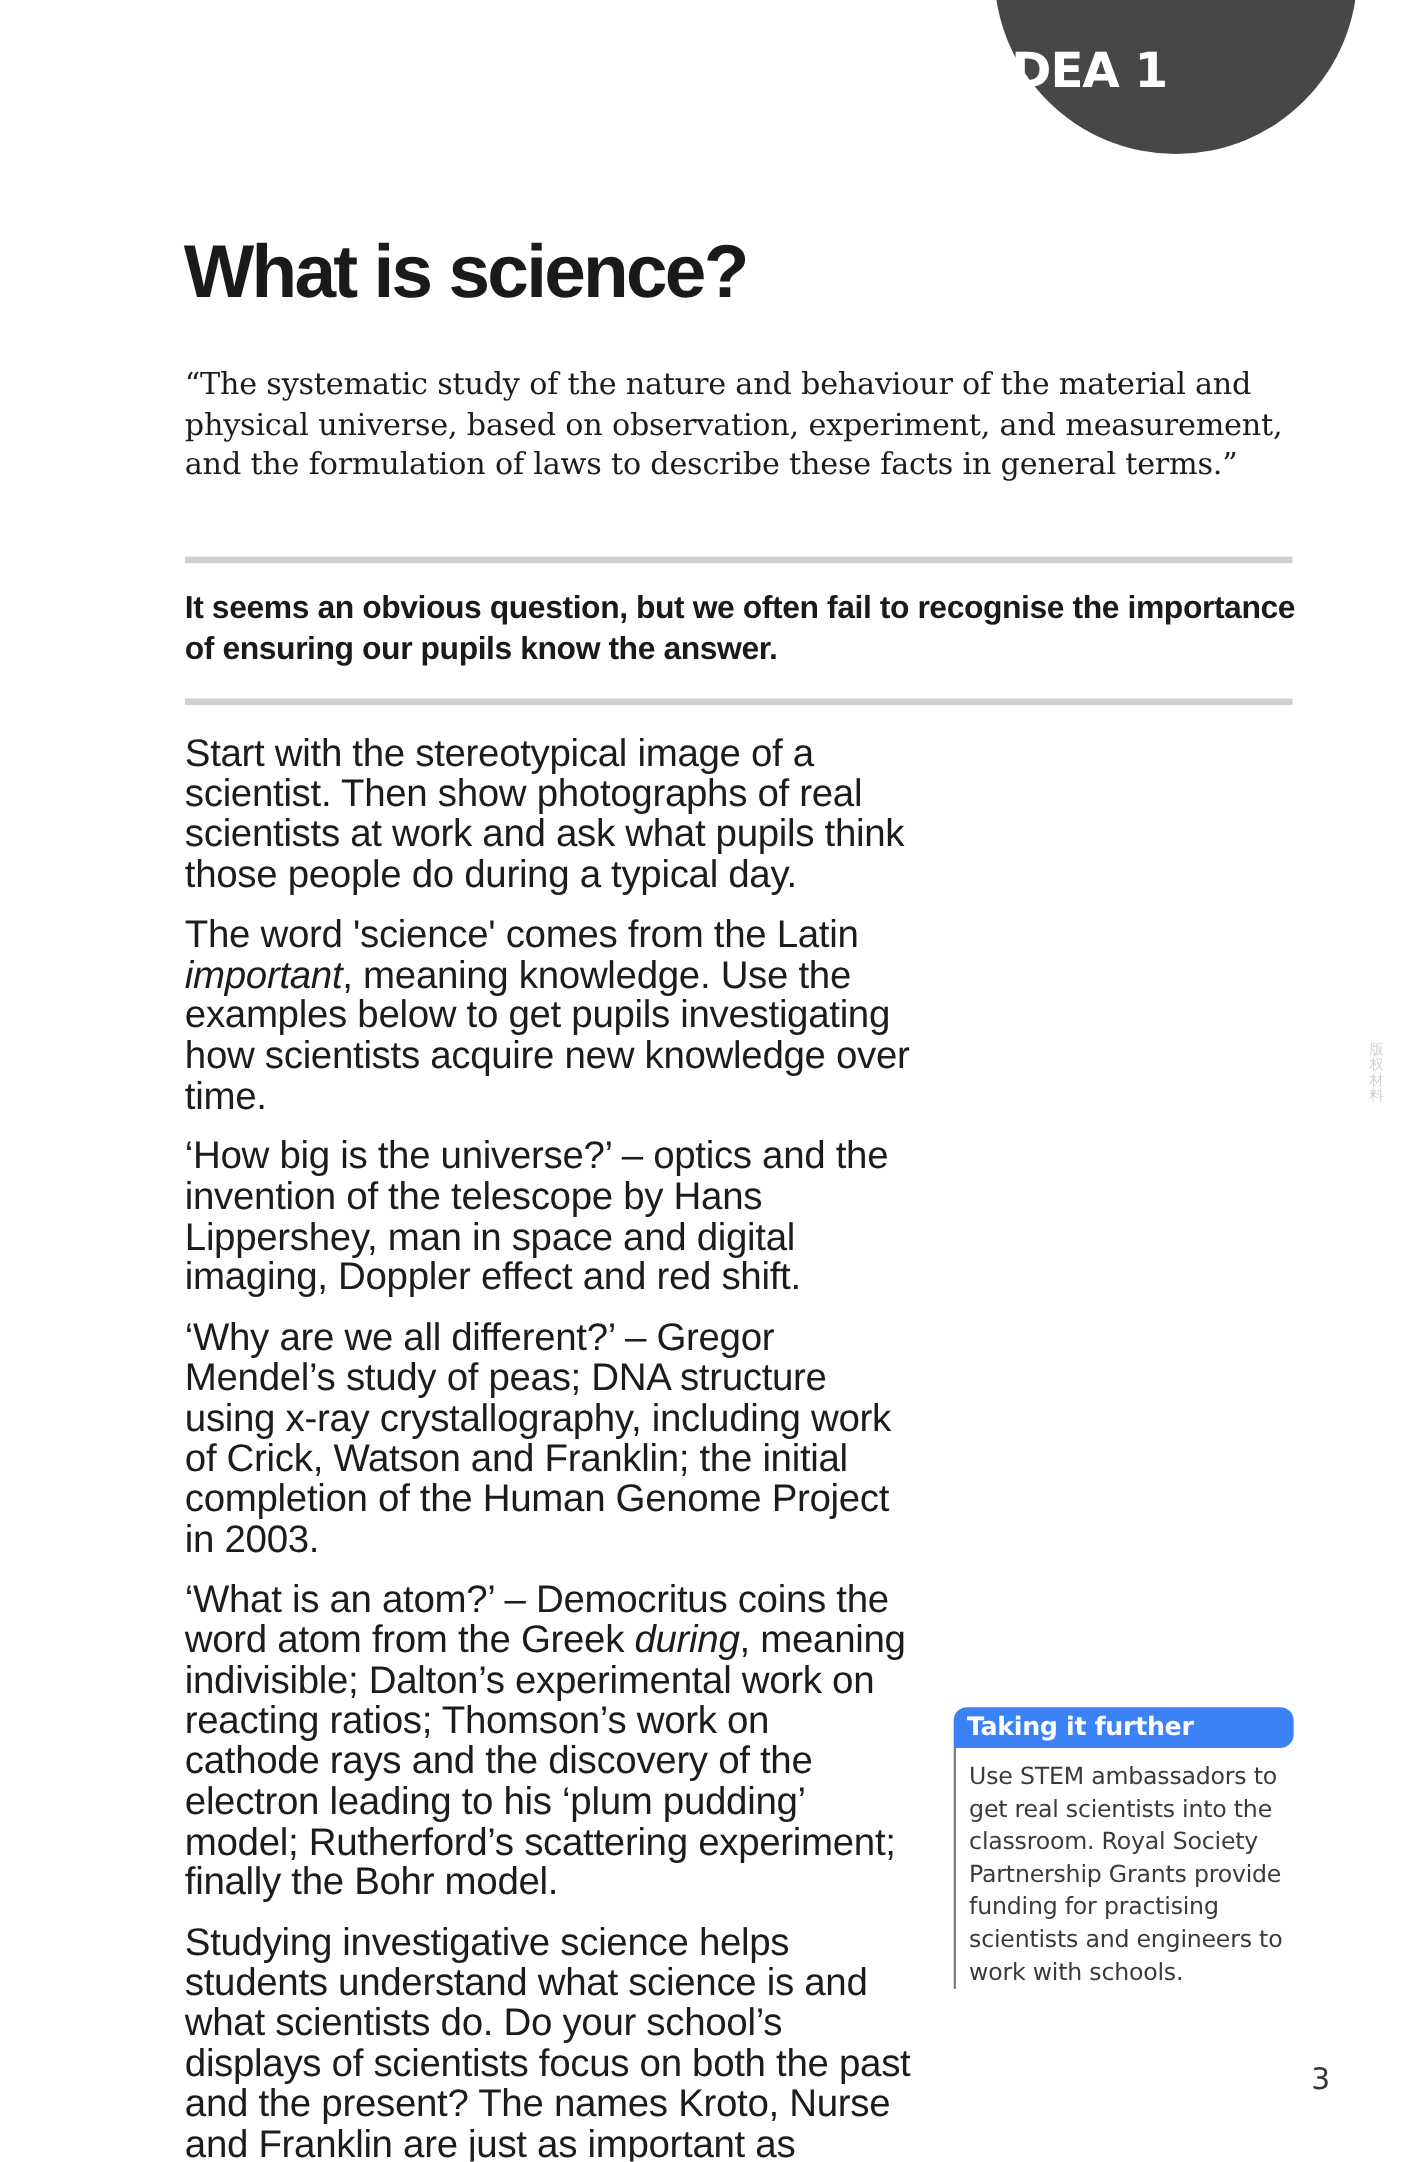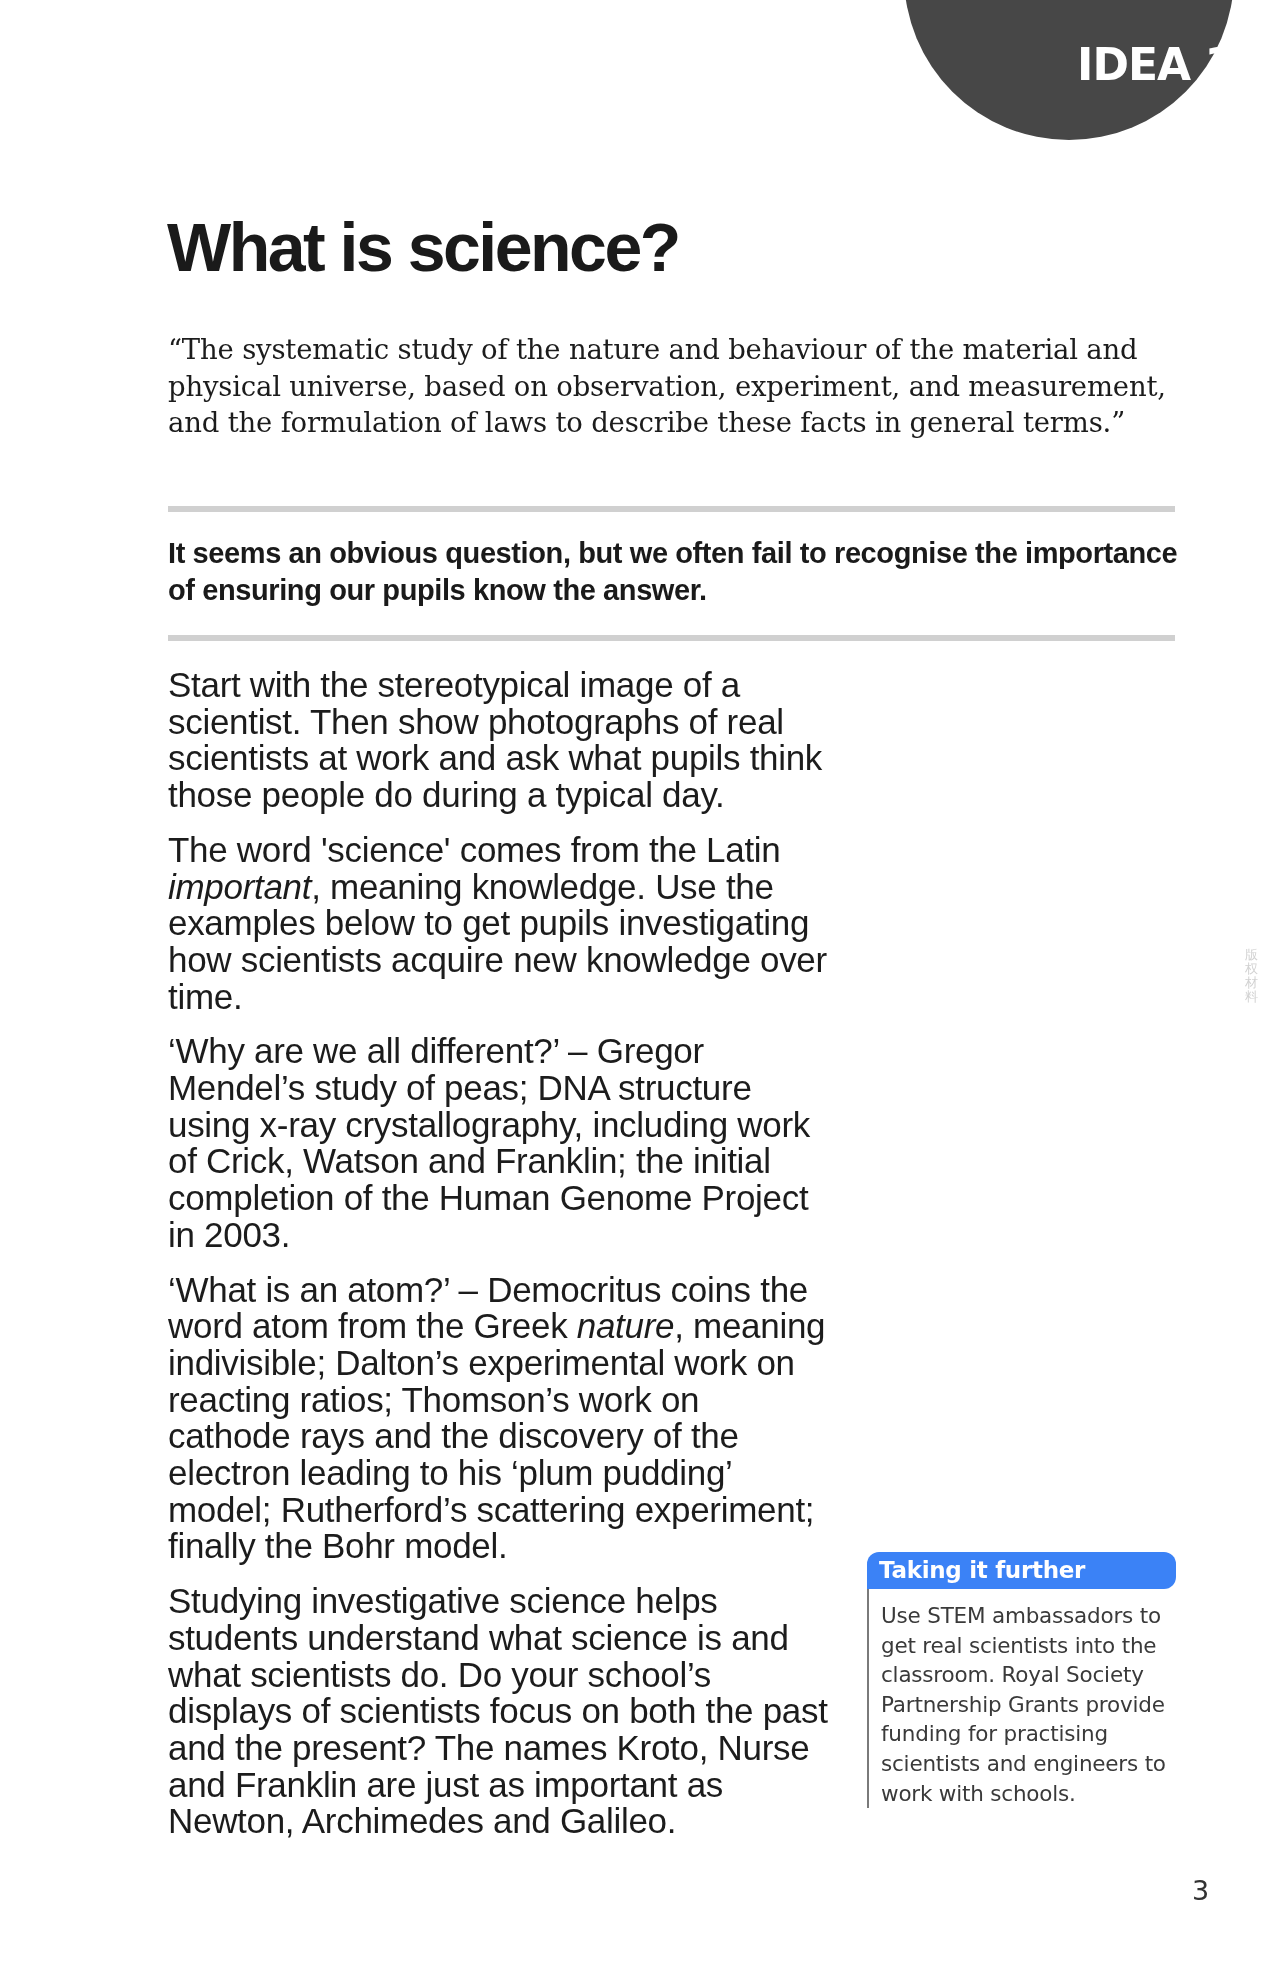--- a/index.html
+++ b/index.html
@@ -22,21 +22,21 @@
       width: 330px;
       height: 330px;
       border-radius: 50%;
       background: #474747;
     }
     .idea-label {
       position: absolute;
       left: 904px;
       top: 40px;
       width: 330px;
-      text-align: right;
+      text-align: left;
       color: #ffffff;
       font-family: "DejaVu Sans", sans-serif;
       font-weight: bold;
       font-size: 44px;
       letter-spacing: -1px;
       line-height: 50px;
     }
     .page-title {
       position: absolute;
       left: 167px;
@@ -161,22 +161,23 @@
 
 <p class="definition">“The systematic study of the nature and behaviour of the material and physical universe, based on observation, experiment, and measurement, and the formulation of laws to describe these facts in general terms.”</p>
 
 <div class="rule top"></div>
 <p class="intro">It seems an obvious question, but we often fail to recognise the importance of ensuring our pupils know the answer.</p>
 <div class="rule bottom"></div>
 
 <div class="body-col">
   <p>Start with the stereotypical image of a scientist. Then show photographs of real scientists at work and ask what pupils think those people do during a typical day.</p>
   <p><span>The word 'science' comes from the Latin </span><em>important</em><span>, meaning knowledge. Use the examples below to get pupils investigating how scientists acquire new knowledge over time.</span></p>
+  <p>‘How big is the universe?’ – optics and the invention of the telescope by Hans Lippershey, man in space and digital imaging, Doppler effect and red shift.</p>
   <p>‘Why are we all different?’ – Gregor Mendel’s study of peas; DNA structure using x-ray crystallography, including work of Crick, Watson and Franklin; the initial completion of the Human Genome Project in 2003.</p>
-  <p><span>‘What is an atom?’ – Democritus coins the word atom from the Greek </span><em>nature</em><span>, meaning indivisible; Dalton’s experimental work on reacting ratios; Thomson’s work on cathode rays and the discovery of the electron leading to his ‘plum pudding’ model; Rutherford’s scattering experiment; finally the Bohr model.</span></p>
+  <p><span>‘What is an atom?’ – Democritus coins the word atom from the Greek </span><em>during</em><span>, meaning indivisible; Dalton’s experimental work on reacting ratios; Thomson’s work on cathode rays and the discovery of the electron leading to his ‘plum pudding’ model; Rutherford’s scattering experiment; finally the Bohr model.</span></p>
   <p>Studying investigative science helps students understand what science is and what scientists do. Do your school’s displays of scientists focus on both the past and the present? The names Kroto, Nurse and Franklin are just as important as Newton, Archimedes and Galileo.</p>
 </div>
 
 <aside class="sidebar">
   <div class="sidebar-header">Taking it further</div>
   <div class="sidebar-body">Use STEM ambassadors to get real scientists into the classroom. Royal Society Partnership Grants provide funding for practising scientists and engineers to work with schools.</div>
 </aside>
 
 <div class="watermark">版权材料</div>
 

